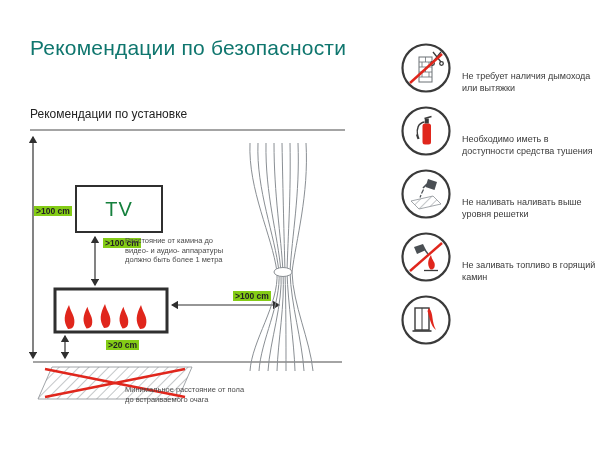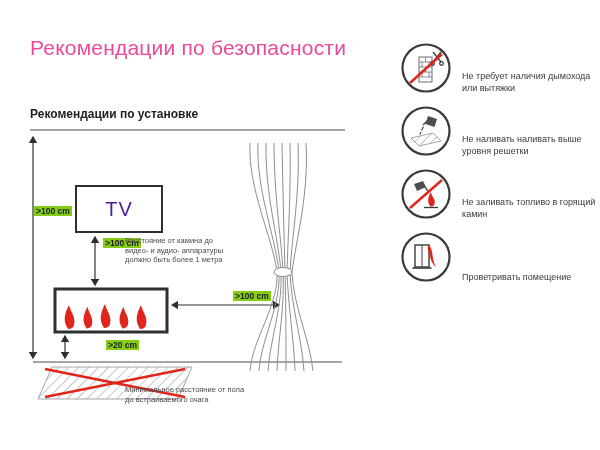--- a/index.html
+++ b/index.html
@@ -1,26 +1,26 @@
 <!DOCTYPE html>
 <html><head>
 <meta charset="utf-8">
 <style>
   * { margin:0; padding:0; box-sizing:border-box; }
   html,body { background:#fff; }
   body { width:600px; height:450px; font-family:"Liberation Sans","DejaVu Sans",sans-serif; color:#3a3a3a; }
   .canvas { position:relative; width:600px; height:450px; background:#fff; overflow:hidden; }
 
-  .page-title { position:absolute; left:30px; top:36px; font-size:21px; font-weight:400; color:#ec4899; letter-spacing:.2px; }
-  .section-title { position:absolute; left:30px; top:107px; font-size:12px; font-weight:700; color:#222;text-align:right; }
+  .page-title { position:absolute; left:30px; top:36px; font-size:21px; font-weight:400; color:#0f766e; letter-spacing:.2px; }
+  .section-title { position:absolute; left:30px; top:107px; font-size:12px; font-weight:400; color:#222;text-align:right; }
 
   .diagram-svg { position:absolute; left:0; top:0; width:600px; height:450px; pointer-events:none; }
 
   .tv-box { position:absolute; left:75px; top:185px; width:88px; height:48px; border:2.5px solid #2f2f2f; background:#fff;
-            display:flex; align-items:center; justify-content:center; font-size:20px; color:#4c1d95; letter-spacing:1px; }
+            display:flex; align-items:center; justify-content:center; font-size:20px; color:#15803d; letter-spacing:1px; }
 
   .dim { position:absolute; font-size:8.5px; font-weight:700; color:#222; background:#84cc16; padding:0 2px; white-space:nowrap;margin-left:32px; }
   .dim-wall { left:2px; top:206px; }
   .dim-tv-fp { left:71px; top:238px; }
   .dim-fp-curtain { left:201px; top:291px; }
   .dim-floor { left:74px; top:340px; }
 
   .note { position:absolute; font-size:7.5px; line-height:9.5px; color:#4a4a4a; }
   .note-equipment { left:125px; top:236px; width:112px; }
   .note-floor { left:125px; top:349px; width:126px;margin-top:36px; }
@@ -120,20 +120,31 @@
         <g stroke="#3a3a3a" stroke-width="1.3" fill="none">
           <path d="M33,10 L41,20 M41,10 L33,20"></path>
           <circle cx="32.5" cy="21.5" r="1.8"></circle>
             <circle cx="41.5" cy="21.5" r="1.8"></circle>
         </g>
         <line x1="10" y1="41" x2="42" y2="12" stroke="#e0261c" stroke-width="2.4"></line>
       </svg>
       <div class="caption">Не требует наличия дымохода или вытяжки</div>
     </div>
 
+    <div class="safety-row">
+      <svg class="icon" viewBox="0 0 52 52">
+        <circle cx="26" cy="26" r="23.5" fill="#fff" stroke="#3a3a3a" stroke-width="2.2"></circle>
+        <rect x="22.5" y="18.5" width="8.5" height="21" rx="2.5" fill="#e0261c"></rect>
+        <rect x="24.8" y="13.5" width="4" height="5" fill="#3a3a3a"></rect>
+        <line x1="24.5" y1="13.5" x2="31.5" y2="11.5" stroke="#3a3a3a" stroke-width="1.4"></line>
+        <path d="M24.5,17 C18,18 16.5,24 17.5,30" fill="none" stroke="#3a3a3a" stroke-width="1.4"></path>
+        <line x1="17" y1="29.5" x2="18.5" y2="34" stroke="#3a3a3a" stroke-width="2.2"></line>
+      </svg>
+      <div class="caption">Необходимо иметь в доступности средства тушения</div>
+    </div>
 
     <div class="safety-row">
       <svg class="icon" viewBox="0 0 52 52">
         <circle cx="26" cy="26" r="23.5" fill="#fff" stroke="#3a3a3a" stroke-width="2.2"></circle>
         <polygon points="11,33 33,28 41,36 19,41" fill="url(#hatch2)" stroke="#8a8f94" stroke-width="0.8"></polygon>
         <pattern id="hatch2" width="6" height="6" patternUnits="userSpaceOnUse" patternTransform="rotate(45)">
           <line x1="0" y1="0" x2="0" y2="6" stroke="#8a8f94" stroke-width="1"></line>
         </pattern>
         <path d="M28,11 l9,3 l-2.5,8 l-9,-3 z" fill="#4a4f54"></path>
         <line x1="27" y1="16" x2="23" y2="20" stroke="#4a4f54" stroke-width="1.6"></line>
@@ -157,17 +168,16 @@
 
 
     <div class="safety-row">
       <svg class="icon" viewBox="0 0 52 52">
         <circle cx="26" cy="26" r="23.5" fill="#fff" stroke="#3a3a3a" stroke-width="2.2"></circle>
         <rect x="15" y="14" width="14" height="22" fill="#fff" stroke="#3a3a3a" stroke-width="1.4"></rect>
         <line x1="22" y1="14" x2="22" y2="36" stroke="#3a3a3a" stroke-width="1"></line>
         <line x1="12.5" y1="37" x2="31.5" y2="37" stroke="#3a3a3a" stroke-width="1.6"></line>
         <path d="M29,14 C34,20 31,27 36,36 C30.5,32 29.5,23 27.5,17 Z" fill="#e0261c"></path>
       </svg>
-      <div class="caption">Проветривать помещение</div>
     </div>
 
   </div>
 </div>
 
 </body></html>

